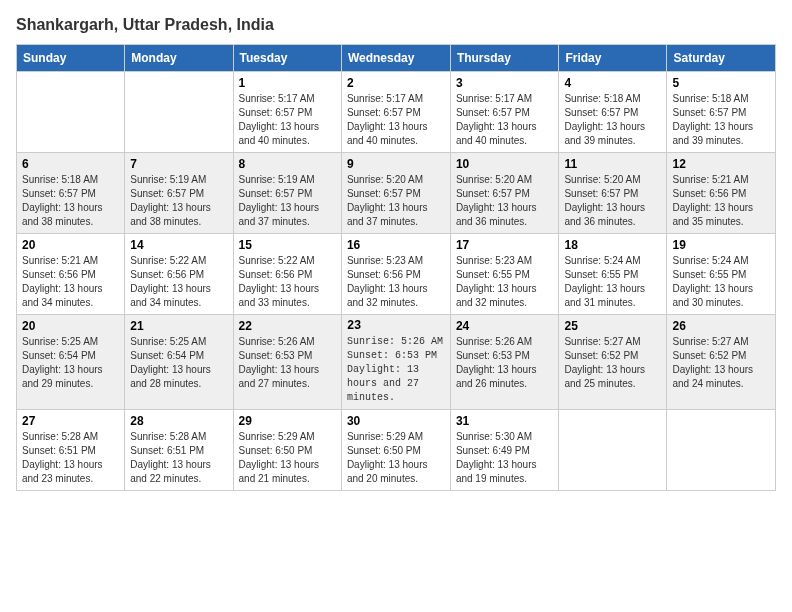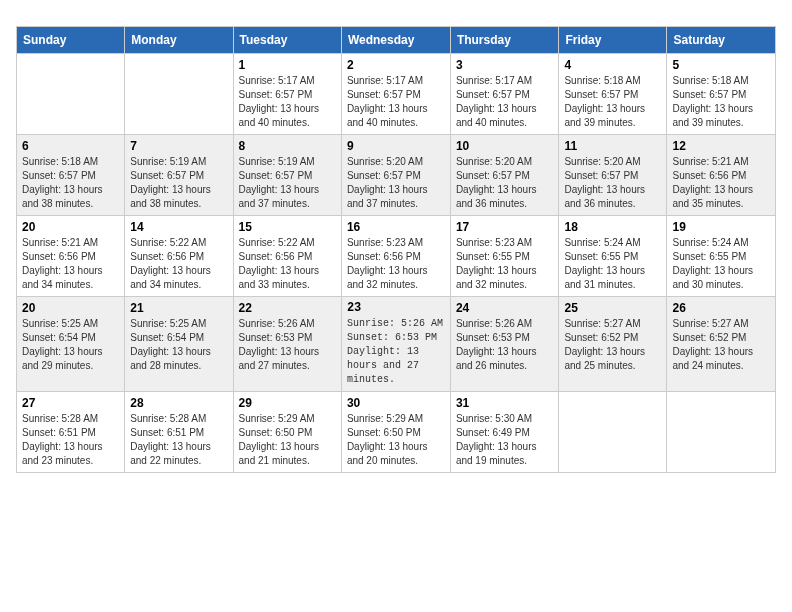--- a/index.html
+++ b/index.html
@@ -75,20 +75,21 @@
     }
     .empty-cell {
       background: #fff !important;
     }
   </style>
 </head>
 <body>
 
 <div class="header-area">
   <div class="title-area">
+    <div class="location">Shankargarh, Uttar Pradesh, India</div>
   </div>
 </div>
 
 <table class="calendar">
   <thead>
     <tr>
     <th>Sunday</th>
         <th>Monday</th>
         <th>Tuesday</th>
         <th>Wednesday</th>

